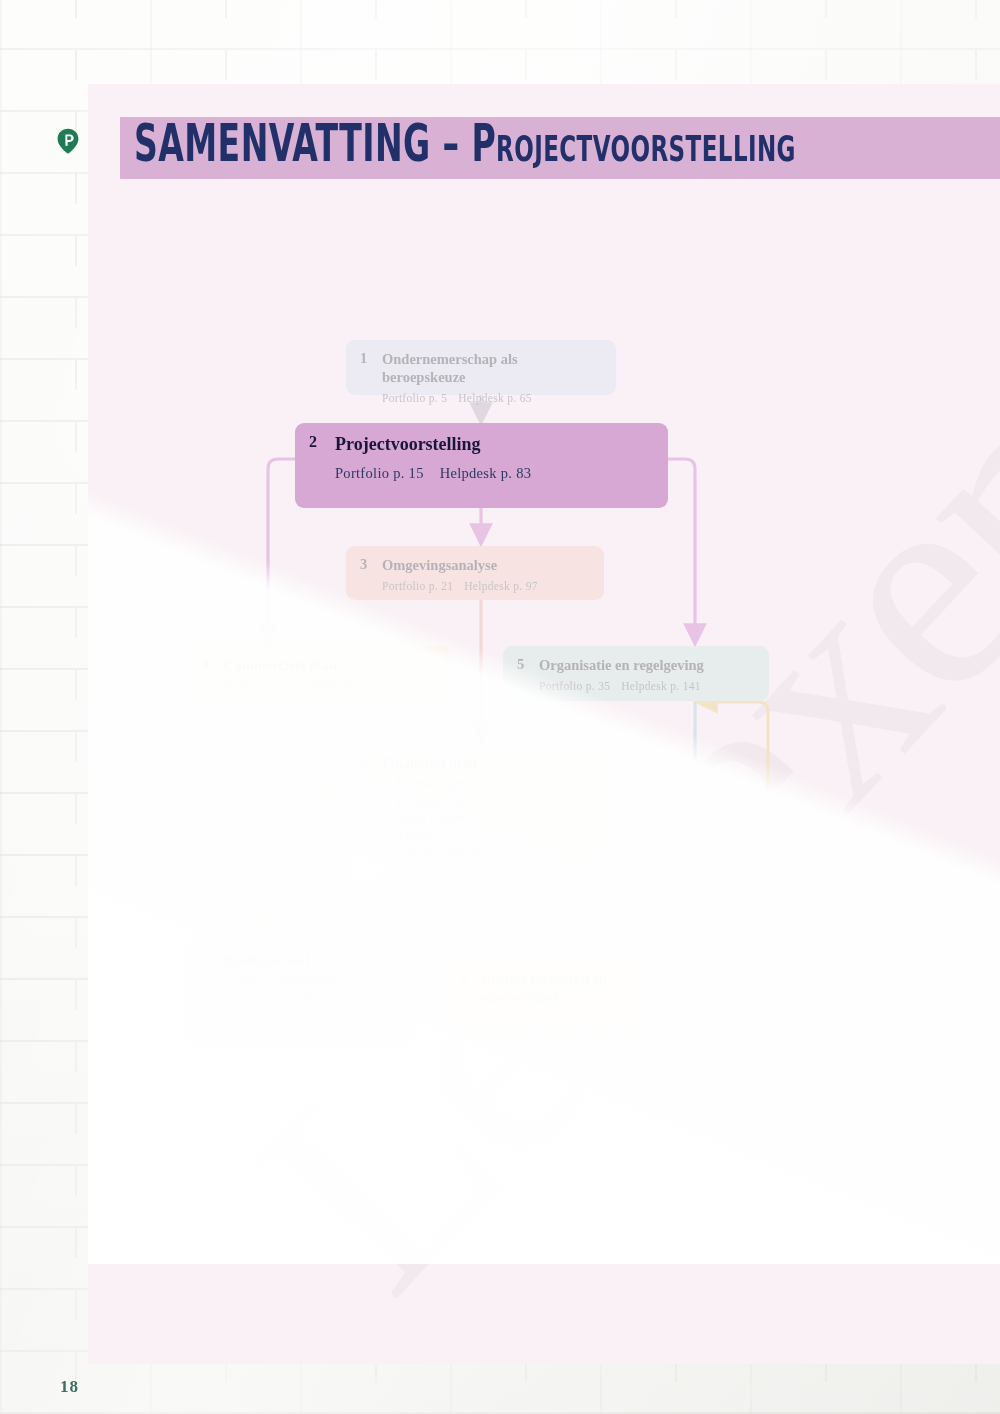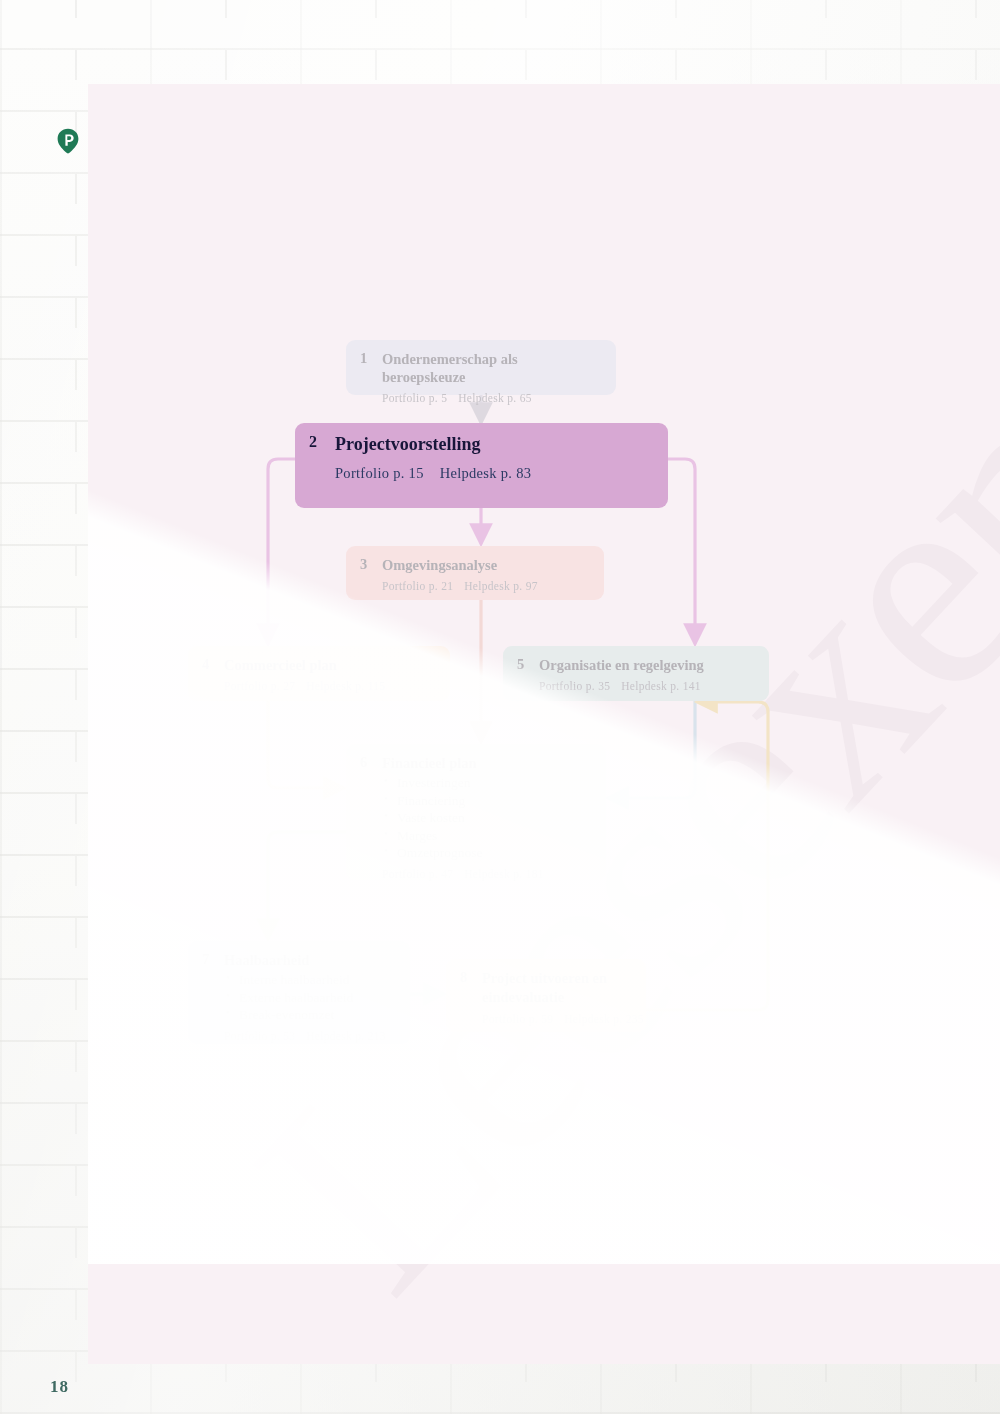--- a/index.html
+++ b/index.html
@@ -72,21 +72,21 @@
     font-weight:700;font-size:46px;letter-spacing:.5px;
     color:#22306a;
     transform:scaleX(.80) scaleY(1.12);transform-origin:left top;
     font-variant:small-caps;
     white-space:nowrap;
   }
 
   
   #logo{position:absolute;left:56px;top:128px;width:24px;height:26px;}
   #pagenum{
-    position:absolute;left:50px;top:1377px;
+    position:absolute;left:60px;top:1377px;
     font-family:"Liberation Serif",serif;font-weight:700;font-size:17px;
     color:#3f6a62;letter-spacing:1px;
   }
 
   
   #flow{position:absolute;left:0;top:0;width:912px;height:1280px;}
   #connectors{position:absolute;left:0;top:0;width:912px;height:1280px;}
 
   .node{
     position:absolute;border-radius:9px;
@@ -150,20 +150,23 @@
   <svg viewBox="0 0 24 26" width="24" height="26" aria-hidden="true">
     <path d="M12 0.8C5.9 0.8 1.6 5.2 1.6 10.7c0 5.1 3.6 9.2 8.3 13.6 0.7 0.7 1.3 1.2 2.1 1.2s1.4-.5 2.1-1.2c4.7-4.4 8.3-8.5 8.3-13.6C22.4 5.2 18.1 0.8 12 0.8z" fill="#1f7a56"></path>
     <path d="M9.4 6.4h4.3c2.4 0 4 1.5 4 3.7s-1.6 3.8-4 3.8h-2v3.9H9.4V6.4zm1.9 1.9v3.7h2c1.2 0 1.9-.7 1.9-1.9s-.7-1.8-1.9-1.8h-2z" fill="#ffffff"></path>
   </svg>
 </div>
 
 <div id="page">
 
   <div id="watermark">Leesexemplaar</div>
 
+  <div id="band">
+    <h1>SAMENVATTING – Projectvoorstelling</h1>
+  </div>
 
   <div id="flow">
 
     <svg id="connectors" viewBox="0 0 912 1280">
       <defs>
         <marker id="ah-grey" markerWidth="9" markerHeight="9" refX="4.5" refY="4.5" orient="auto">
           <path d="M0.5,0.8 L8,4.5 L0.5,8.2 Z" fill="#ded9e0"></path>
         </marker>
         <marker id="ah-pink" markerWidth="9" markerHeight="9" refX="4.5" refY="4.5" orient="auto">
           <path d="M0.5,0.8 L8,4.5 L0.5,8.2 Z" fill="#e9c3e4"></path>

